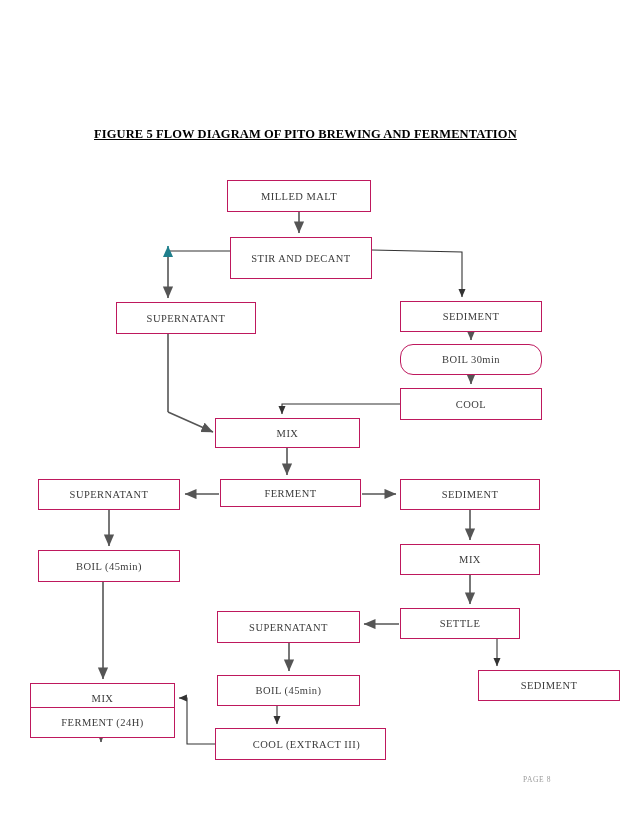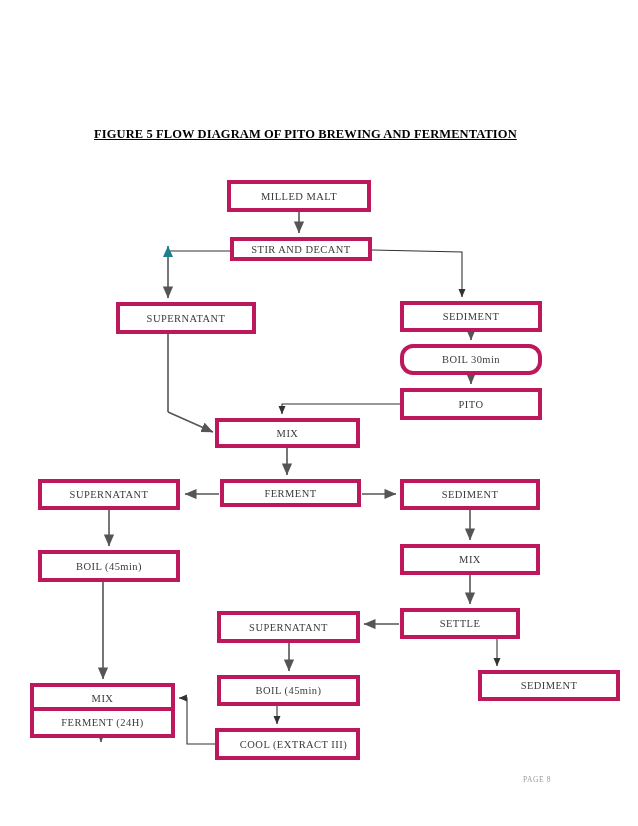--- a/index.html
+++ b/index.html
@@ -34,21 +34,21 @@
   #diagram-svg {
     position: absolute;
     left: 0;
     top: 0;
     width: 638px;
     height: 826px;
   }
   .node {
     position: absolute;
     box-sizing: border-box;
-    border: 4px solid #be185d;
+    border: 1px solid #be185d;
     background: #ffffff;
     display: flex;
     align-items: center;
     justify-content: center;
     font-size: 10.5px;
     letter-spacing: 0.45px;
     color: #3b3b3b;
     white-space: nowrap;
   }
   #page-footer {
@@ -129,38 +129,38 @@
       <path d="M277,706 L277,724" marker-end="url(#ah-thin)"></path>
 
       <path d="M215,744 L187,744 L187,698 L179,698" marker-end="url(#ah-thin)"></path>
     </g>
   </svg>
 
   <div class="node" style="left:227px; top:180px; width:144px; height:32px;">
     <span>MILLED MALT</span>
   </div>
 
-  <div class="node" style="left:230px; top:237px; width:142px; height:24px;">
+  <div class="node" style="left:230px; top:237px; width:142px; height:42px;">
     <span>STIR AND DECANT</span>
   </div>
 
   <div class="node" style="left:116px; top:302px; width:140px; height:32px;">
     <span>SUPERNATANT</span>
   </div>
 
   <div class="node" style="left:400px; top:301px; width:142px; height:31px;">
     <span>SEDIMENT</span>
   </div>
 
   <div class="node" style="left:400px; top:344px; width:142px; height:31px;border-radius:13px;">
     <span>BOIL 30min</span>
   </div>
 
   <div class="node" style="left:400px; top:388px; width:142px; height:32px;">
-    <span>PITO</span>
+    <span>COOL</span>
   </div>
 
   <div class="node" style="left:215px; top:418px; width:145px; height:30px;">
     <span>MIX</span>
   </div>
 
   <div class="node" style="left:38px; top:479px; width:142px; height:31px;">
     <span>SUPERNATANT</span>
   </div>
 
@@ -193,21 +193,21 @@
   </div>
 
   <div class="node" style="left:30px; top:683px; width:145px; height:31px;">
     <span>MIX</span>
   </div>
 
   <div class="node" style="left:217px; top:675px; width:143px; height:31px;">
     <span>BOIL (45min)</span>
   </div>
 
-  <div class="node" style="left:215px; top:728px; width:145px; height:32px;padding-left:12px;">
+  <div class="node" style="left:215px; top:728px; width:171px; height:32px;padding-left:12px;">
     <span>COOL (EXTRACT III)</span>
   </div>
 
   <div class="node" style="left:30px; top:707px; width:145px; height:31px;">
     <span>FERMENT (24H)</span>
   </div>
 
   <div id="page-footer">PAGE 8</div>
 
 </div>

